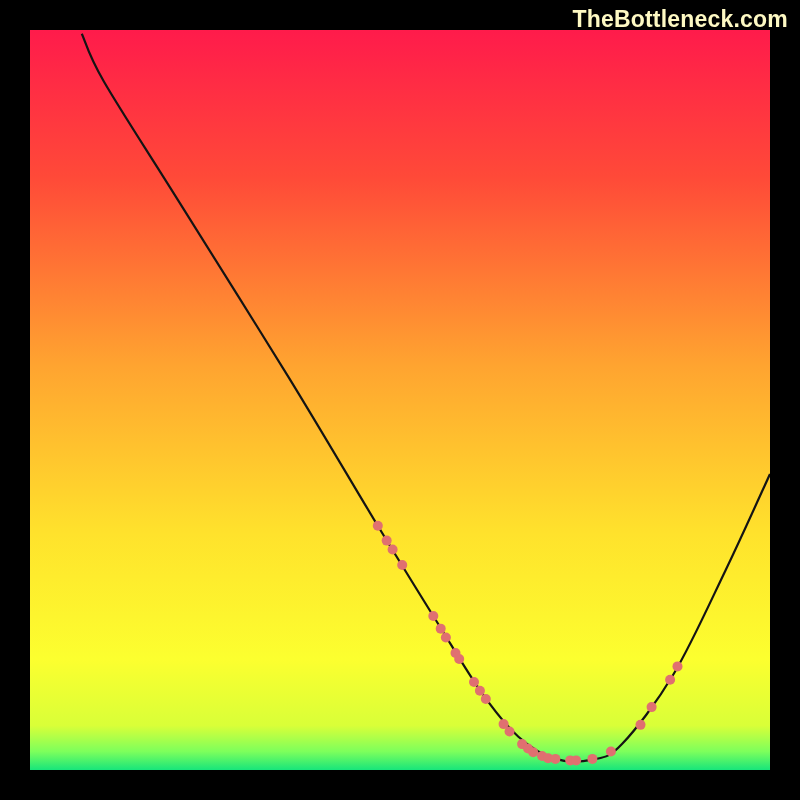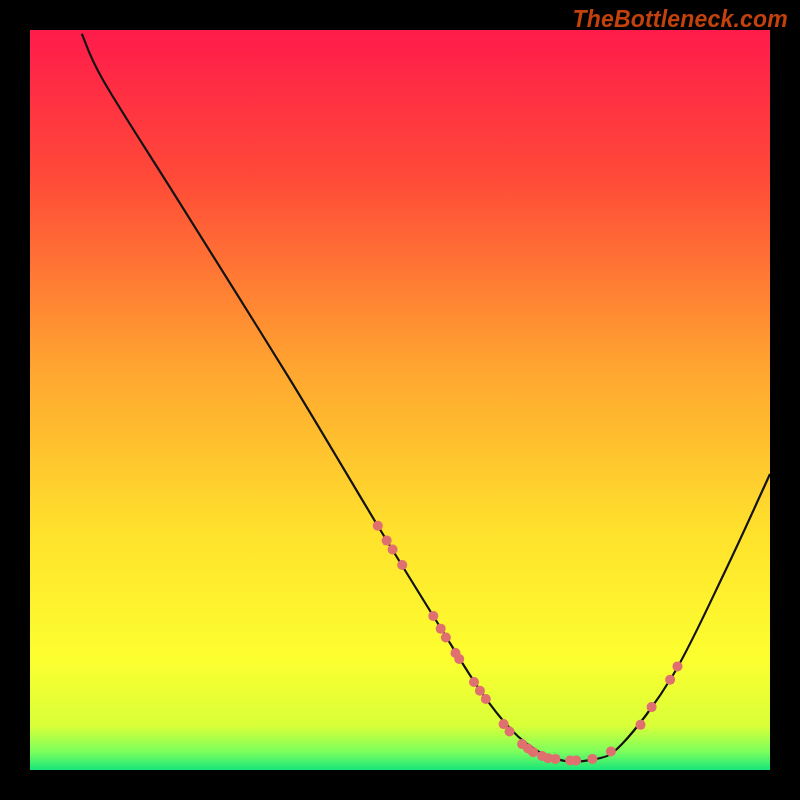--- a/index.html
+++ b/index.html
@@ -33,26 +33,25 @@
   .curve-svg, .dots-svg {
     position: absolute;
     left: 0; top: 0;
     width: 100%; height: 100%;
     pointer-events: none;
   }
   .watermark {
     position: absolute;
     top: 6px;
     right: 12px;
-    color: #c2410c;
+    color: #fef9c3;
     font-size: 23px;
     font-weight: 600;
     letter-spacing: 0.2px;
     user-select: none;
-    font-style: italic;
   }
 </style>
 </head>
 <body>
 
 <div class="stage">
   <div class="watermark">TheBottleneck.com</div>
   <div class="plot">
     <svg class="grad" viewBox="0 0 100 100" preserveAspectRatio="none">
       <defs>

